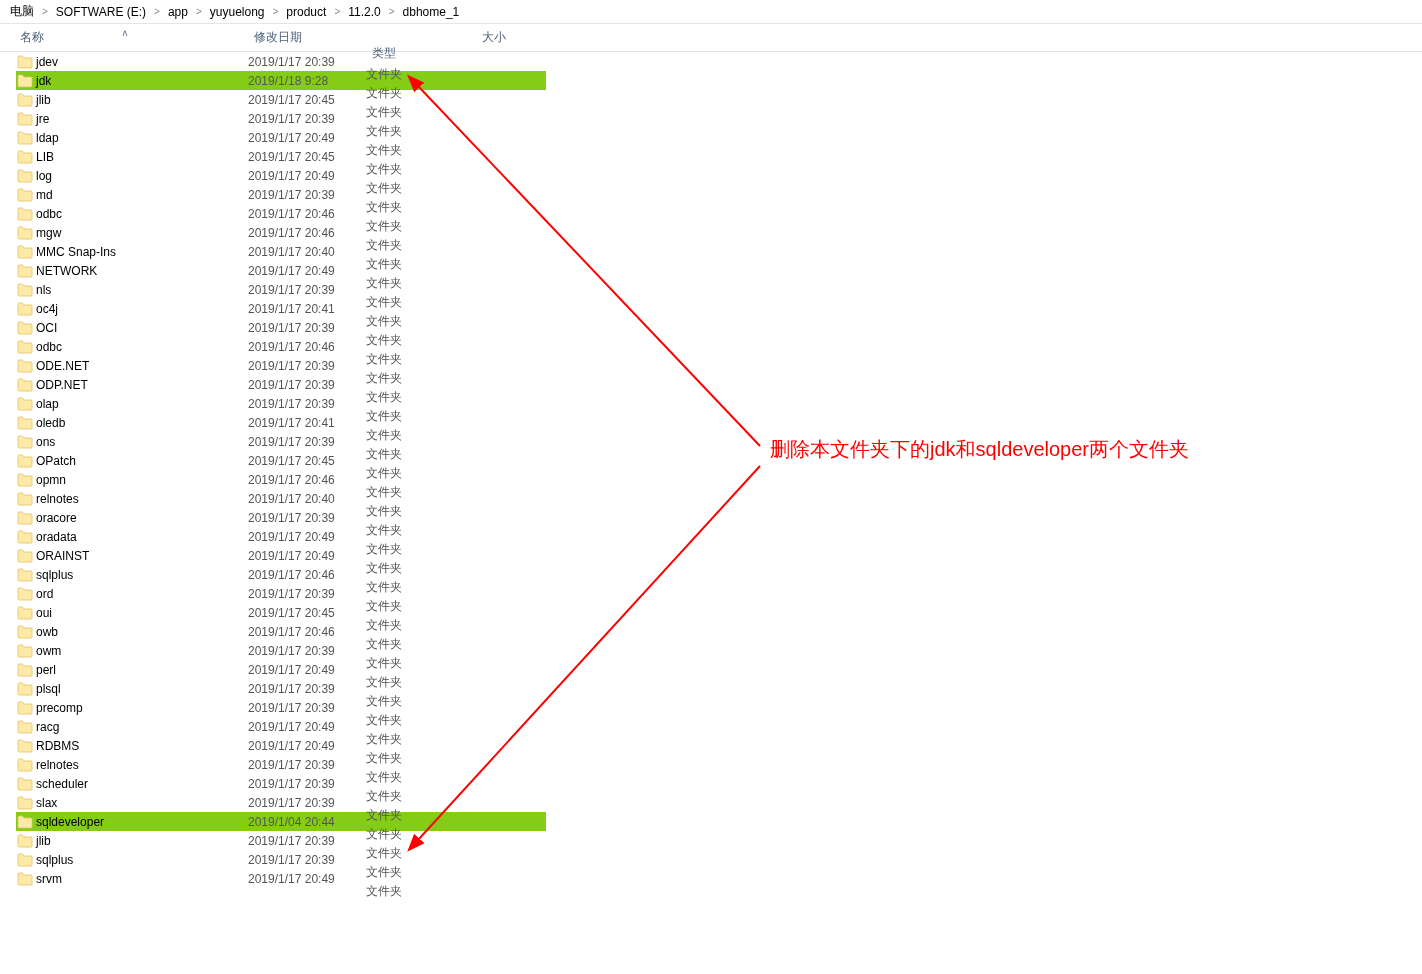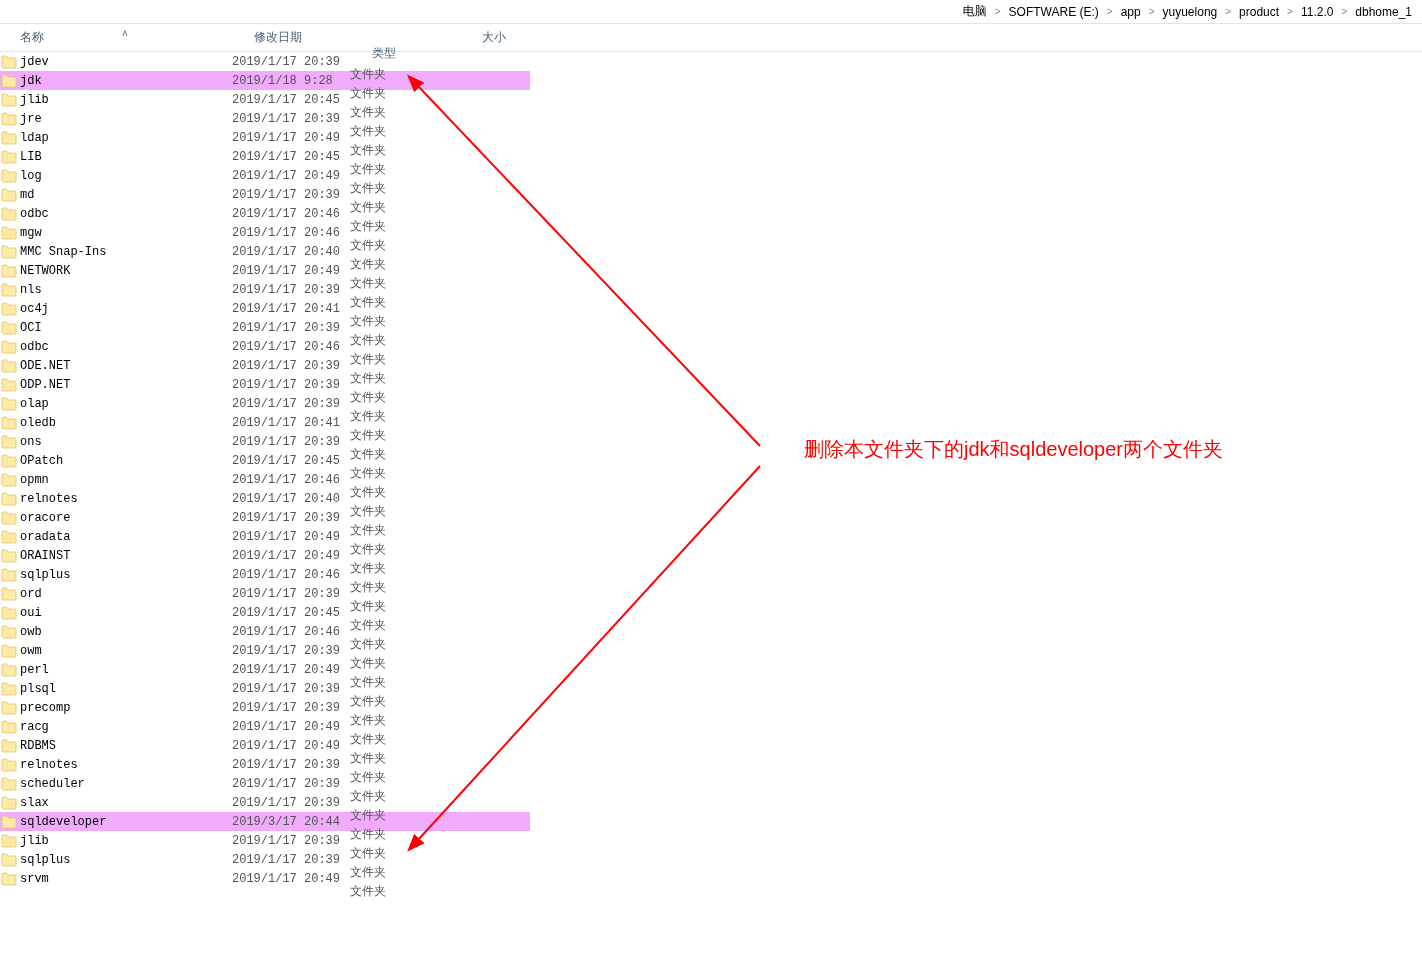--- a/index.html
+++ b/index.html
@@ -14,21 +14,20 @@
     overflow: hidden;
     position: relative;
   }
   
   .breadcrumb {
     display: flex;
     align-items: center;
     padding: 4px 6px;
     height: 24px;
     border-bottom: 1px solid #e5e5e5;
-    justify-content: flex-end;
   }
   .breadcrumb .crumb {
     padding: 0 4px;
     white-space: nowrap;
   }
   .breadcrumb .sep {
     padding: 0 4px;
     color: #888;
     font-size: 10px;
   }
@@ -50,29 +49,29 @@
   .list-header .col { padding-left: 6px; }
   .sort-caret {
     position: absolute;
     left: 122px;
     top: 4px;
     font-size: 10px;
     color: #4c607a;
   }
   
   .file-list {
-    font-family: Liberation Mono, monospace;
+    padding-left: 16px;
   }
   .row {
     display: flex;
     align-items: center;
     height: 19px;
     width: 530px;
   }
-  .row.selected { background: #f0abfc; }
+  .row.selected { background: #84cc16; }
   .row .icon {
     width: 18px;
     height: 16px;
     display: inline-flex;
     align-items: center;
     justify-content: center;
   }
   .folder-icon-svg { display: block; }
   .row .name {
     width: 214px;
@@ -87,21 +86,21 @@
   }
   .row .type {
     width: 110px;
     color: #545454;
     margin-top: 25px;
   }
   .row .size { width: 70px; color:#545454; }
   
   .annotation-text {
     position: absolute;
-    left: 804px;
+    left: 770px;
     top: 436px;
     color: #ff0000;
     font-size: 20px;
     white-space: nowrap;
   }
   
   svg.overlay {
     position: absolute;
     left: 0; top: 0;
     width: 1422px; height: 974px;
@@ -576,21 +575,21 @@
       <span class="type">文件夹</span>
       <span class="size"></span>
     </div>
     <div class="row selected">
       <span class="icon">
         <svg class="folder-icon-svg" width="16" height="14" viewBox="0 0 16 14">
           <path d="M1 3 L1 12 Q1 13 2 13 L14 13 Q15 13 15 12 L15 4 Q15 3 14 3 L7 3 L6 1.5 Q5.7 1 5 1 L2 1 Q1 1 1 2 Z" fill="#ffe9a6" stroke="#e0c268" stroke-width="0.8"></path>
         </svg>
       </span>
       <span class="name">sqldeveloper</span>
-      <span class="date">2019/3/17 20:44</span>
+      <span class="date">2019/1/04 20:44</span>
       <span class="type">文件夹</span>
       <span class="size"></span>
     </div>
     <div class="row">
       <span class="icon">
         <svg class="folder-icon-svg" width="16" height="14" viewBox="0 0 16 14">
           <path d="M1 3 L1 12 Q1 13 2 13 L14 13 Q15 13 15 12 L15 4 Q15 3 14 3 L7 3 L6 1.5 Q5.7 1 5 1 L2 1 Q1 1 1 2 Z" fill="#ffe9a6" stroke="#e0c268" stroke-width="0.8"></path>
         </svg>
       </span>
       <span class="name">jlib</span>

